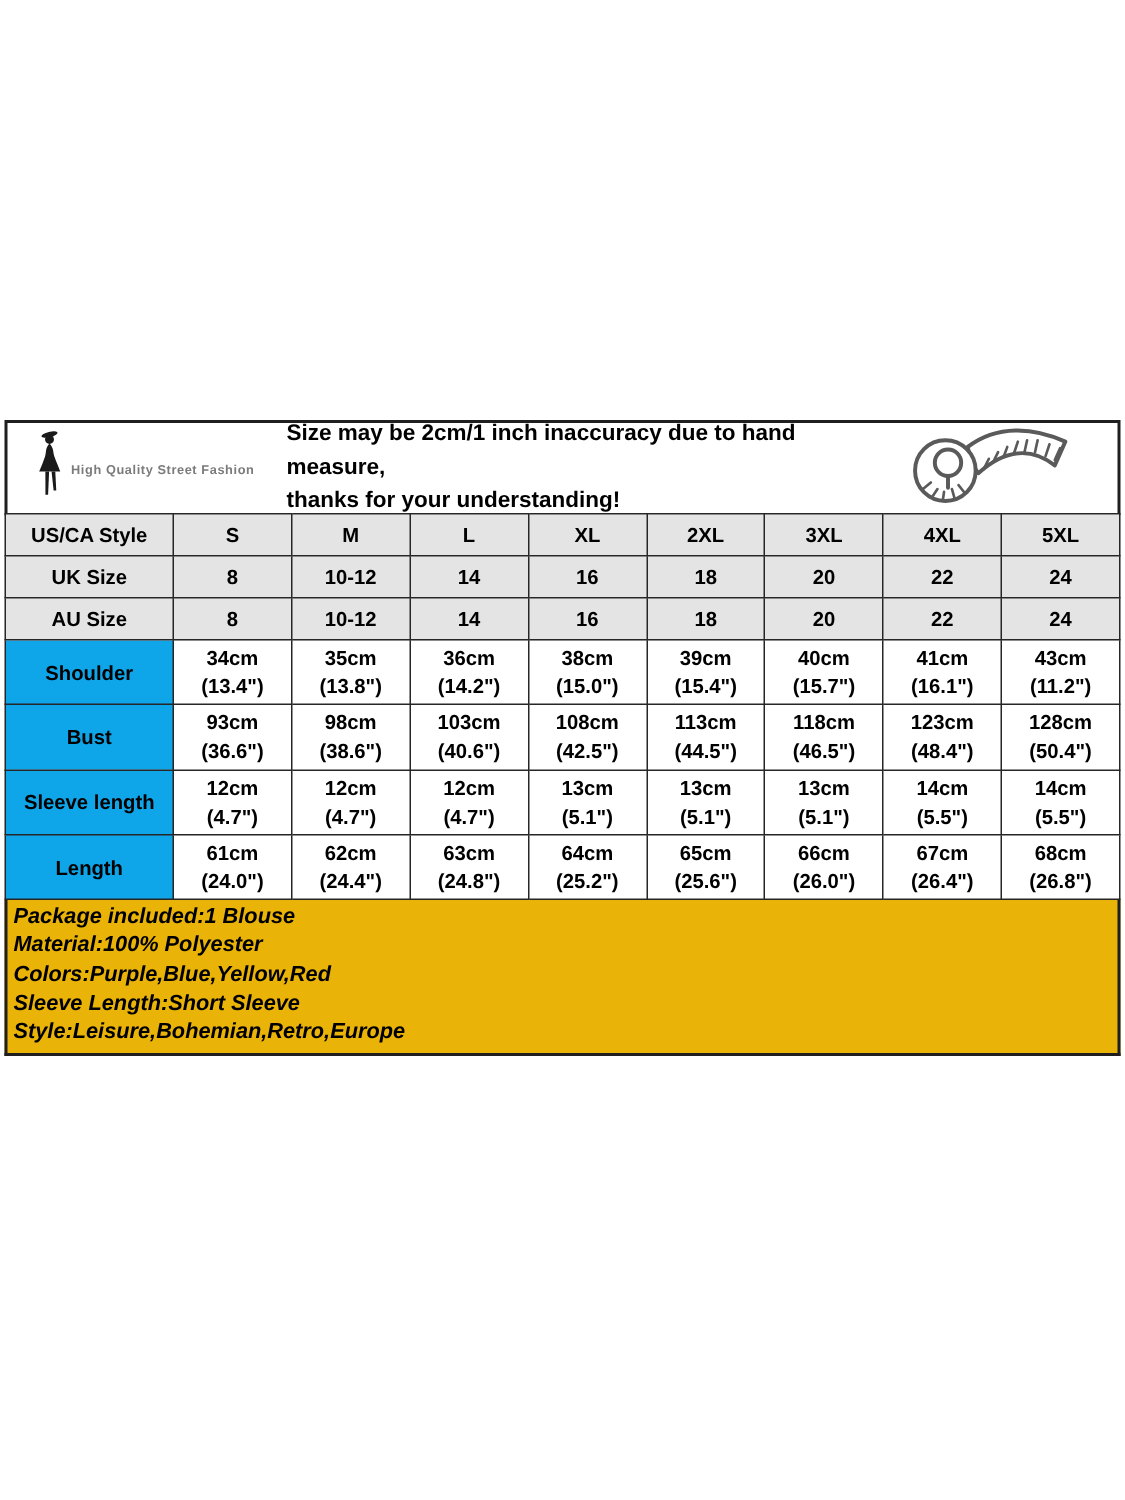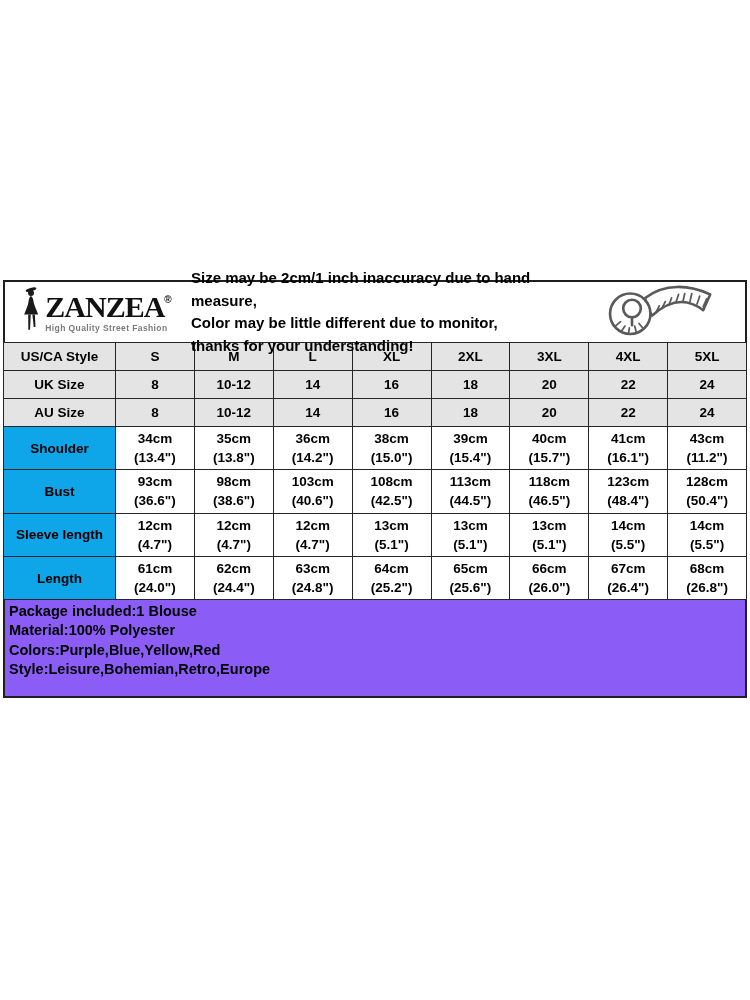--- a/index.html
+++ b/index.html
@@ -93,21 +93,22 @@
   table.size-table col.c-label { width: 112px; }
   tr.size td { background: #e4e4e4; }
   tr.measure td.label { background: #0ea5e9; }
   
   .details {
     box-sizing: border-box;
     border: 2px solid #1f1f1f;
     border-top: none;
     padding: 2px 4px 4px 4px;
     min-height: 98px;
-    background: #8b5cf6;
+    background: #eab308;
+    font-style: italic;
   }
   .details .detail-line {
     font-weight: bold;
     font-size: 14.5px;
     line-height: 1.32;
     white-space: nowrap;
   }
 </style>
 </head>
 <body>
@@ -121,29 +122,25 @@
           <g fill="#1a1a1a">
             <ellipse cx="20" cy="8" rx="10" ry="3.2" transform="rotate(-14 20 8)"></ellipse>
             <circle cx="20" cy="14" r="5.4"></circle>
             <path d="M20 19 C14.5 25 16.5 29 14.5 35 C12.5 41 10 47 7.5 53 L33 53 C30.5 46 28 41 26 35 C24 29 25.5 25 20 19 Z"></path>
             <path d="M15 53 h4.5 l-1.2 28 h-3.2 Z"></path>
             <path d="M22.5 53 h4.5 l1.2 23 h-3.2 Z"></path>
           </g>
         </svg>
       </span>
       <div class="logo-text">
-        <div class="brand-row">
-          <span class="brand-name">ZANZEA</span><span class="brand-reg">®</span>
-        </div>
         <div class="tagline">High Quality Street Fashion</div>
       </div>
     </div>
     <div class="note">
       <div>Size may be 2cm/1 inch inaccuracy due to hand measure,</div>
-      <div>Color may be little different due to monitor,</div>
       <div>thanks for your understanding!</div>
     </div>
     <div class="tape-wrap">
       <svg width="128" height="58" viewBox="0 0 132 66" aria-hidden="true">
         <g fill="#ffffff" stroke="#5a5a5a" stroke-width="3" stroke-linejoin="round" stroke-linecap="round">
           <path d="M48 17 C70 0 98 2 122 13 L114 31 C96 17 76 19 56 37 C52 32 49 24 48 17 Z"></path>
           <circle cx="31" cy="35" r="23"></circle>
           <circle cx="33" cy="29" r="10"></circle>
           <path d="M33 39 L33 48" fill="none" stroke-width="3"></path>
         </g>
@@ -288,16 +285,17 @@
           <td>68cm
 (26.8")</td>
         </tr>
       </tbody>
   </table>
 
   <div class="details">
     <div class="detail-line">Package included:1 Blouse</div>
     <div class="detail-line">Material:100% Polyester</div>
     <div class="detail-line">Colors:Purple,Blue,Yellow,Red</div>
+    <div class="detail-line">Sleeve Length:Short Sleeve</div>
     <div class="detail-line">Style:Leisure,Bohemian,Retro,Europe</div>
   </div>
 
 </div>
 
 </body></html>

